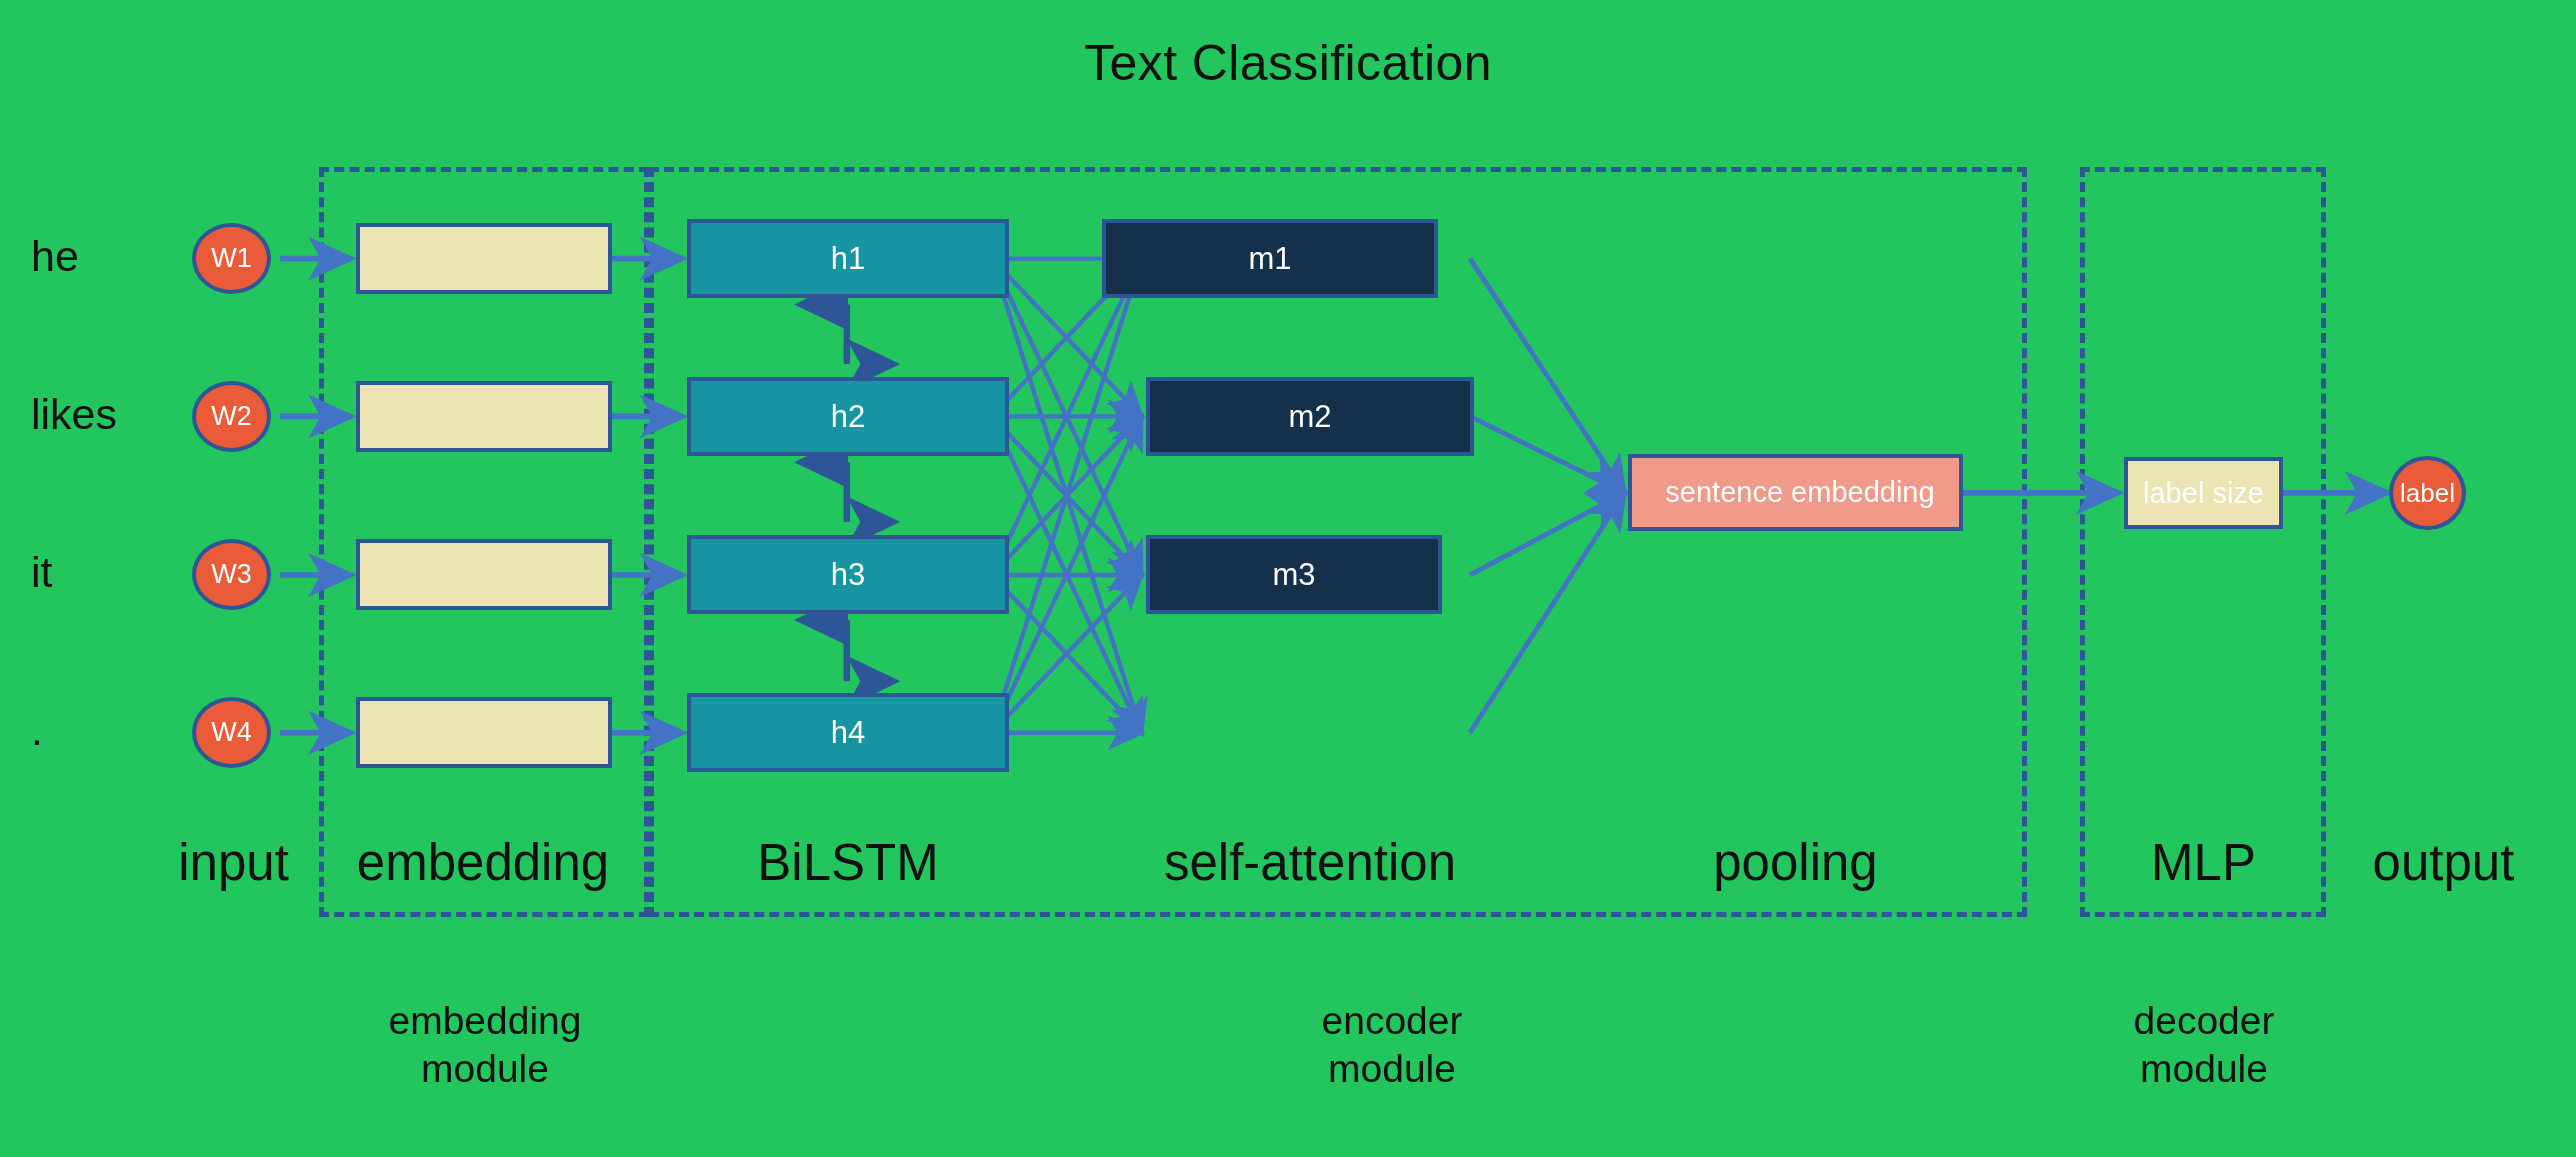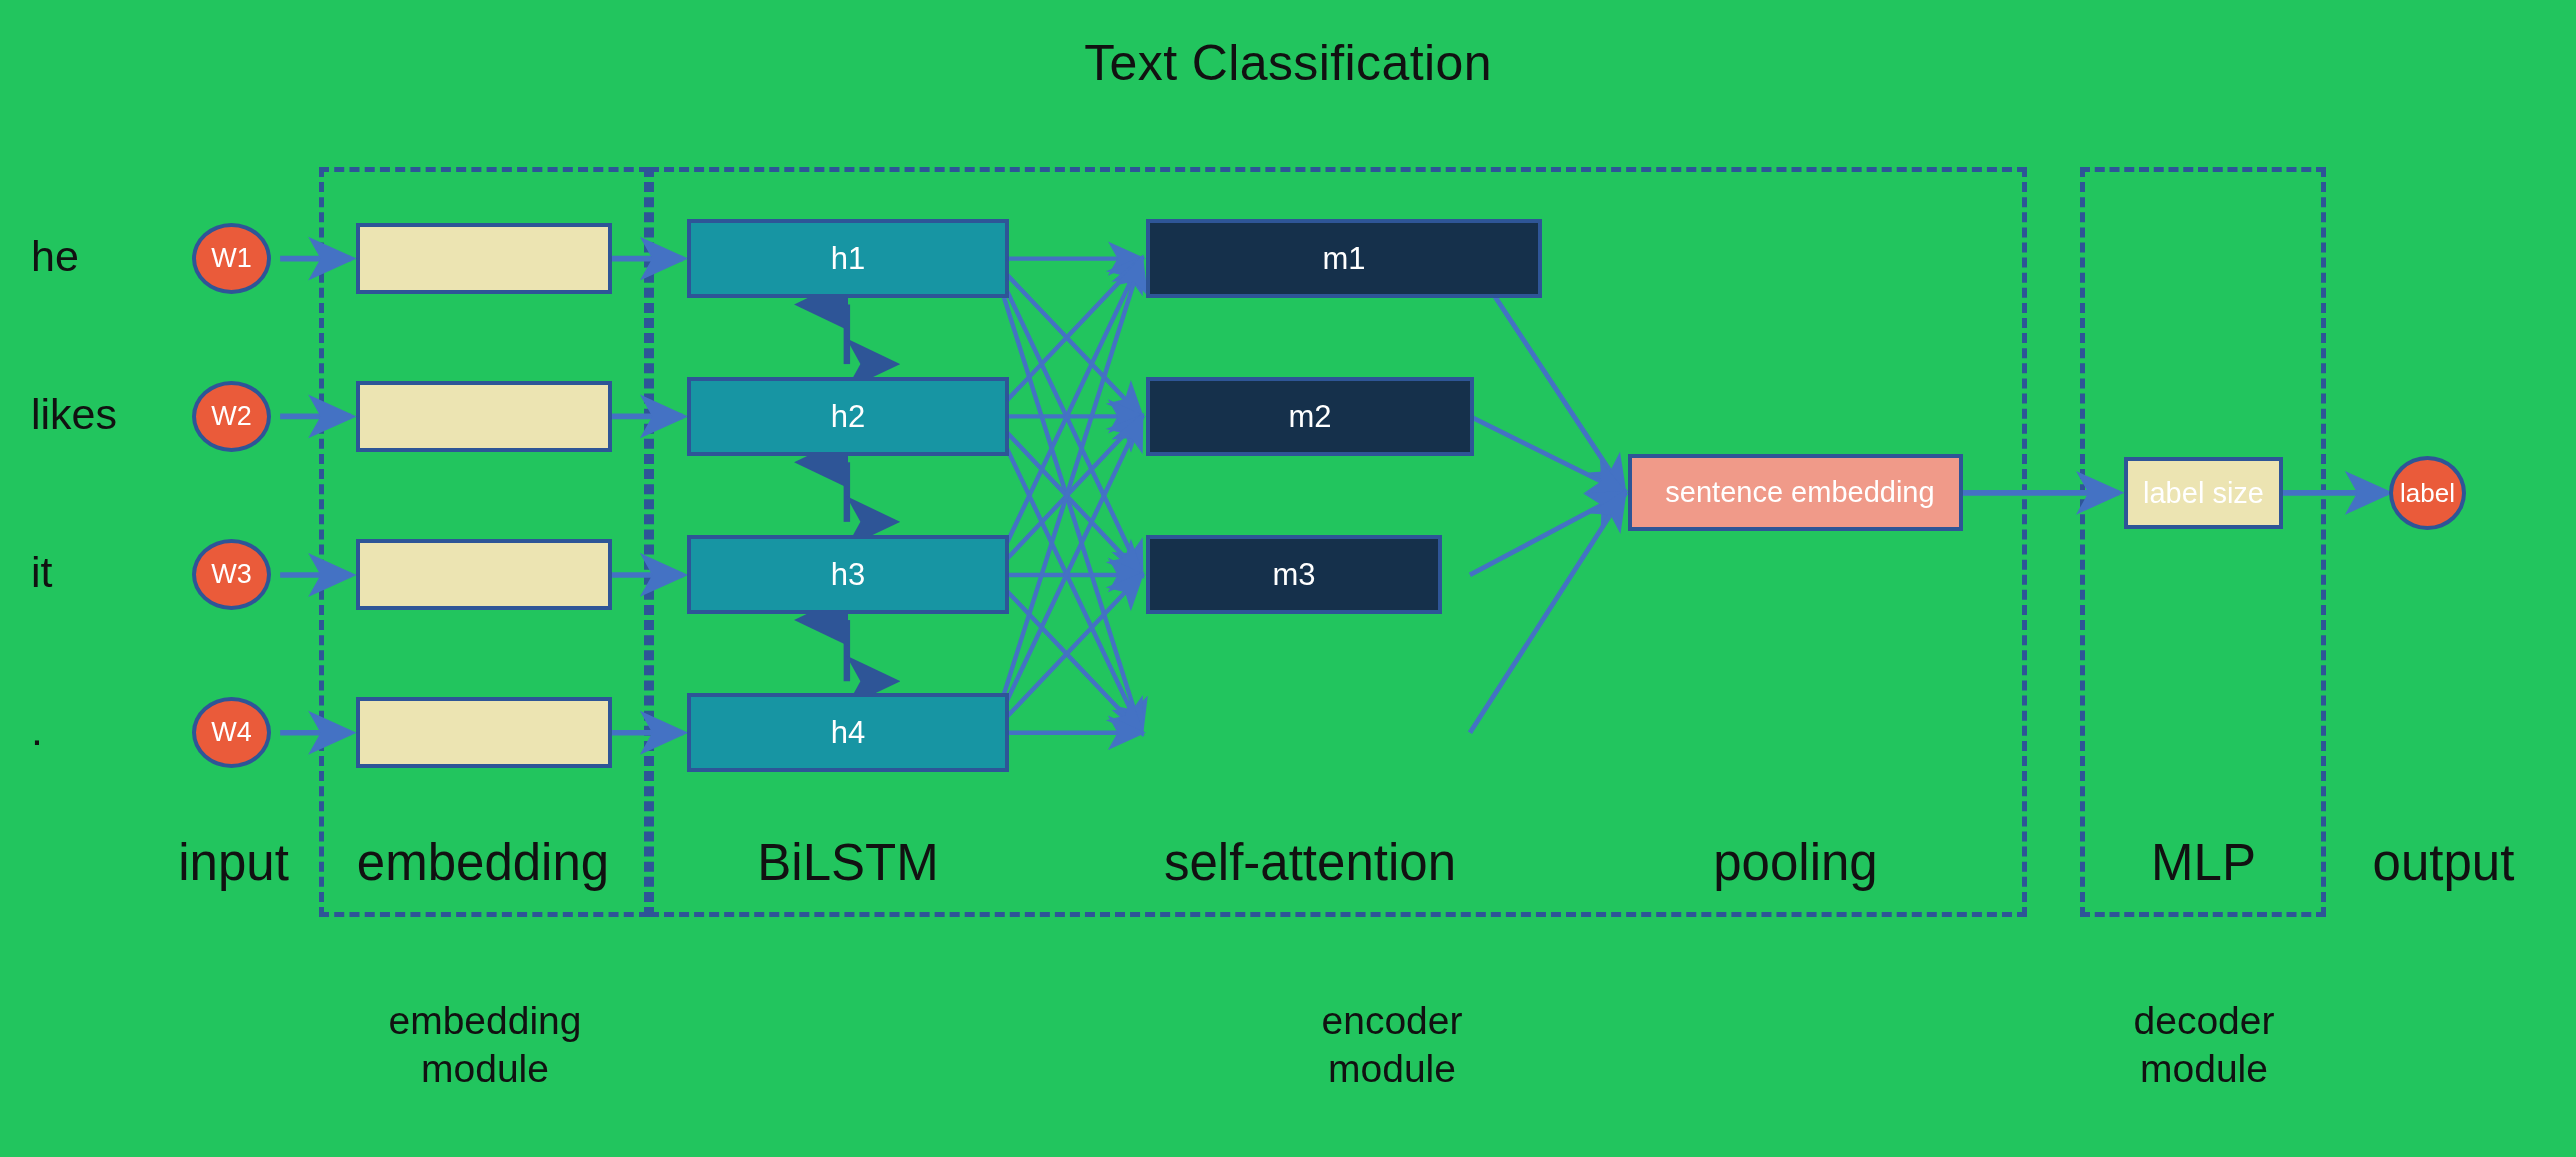--- a/index.html
+++ b/index.html
@@ -165,21 +165,21 @@
   <div class="abs rect embed" style="left:356px;top:223px;width:256px;height:71px;"></div>
   <div class="abs rect embed" style="left:356px;top:381px;width:256px;height:71px;"></div>
   <div class="abs rect embed" style="left:356px;top:539px;width:256px;height:71px;"></div>
   <div class="abs rect embed" style="left:356px;top:697px;width:256px;height:71px;"></div>
 
   <div class="abs rect bilstm" style="left:687px;top:219px;width:322px;height:79px;">h1</div>
   <div class="abs rect bilstm" style="left:687px;top:377px;width:322px;height:79px;">h2</div>
   <div class="abs rect bilstm" style="left:687px;top:535px;width:322px;height:79px;">h3</div>
   <div class="abs rect bilstm" style="left:687px;top:693px;width:322px;height:79px;">h4</div>
 
-  <div class="abs rect attn" style="left:1146px;top:219px;width:396px;height:79px;">m1</div>
+  <div class="abs rect attn" style="left:1102px;top:219px;width:336px;height:79px;">m1</div>
   <div class="abs rect attn" style="left:1146px;top:377px;width:328px;height:79px;">m2</div>
   <div class="abs rect attn" style="left:1146px;top:535px;width:296px;height:79px;">m3</div>
 
   <div class="abs rect sent" style="left:1628px;top:454px;width:335px;height:77px;">sentence embedding</div>
 
   <div class="abs rect mlp" style="left:2124px;top:457px;width:159px;height:72px;">label size</div>
 
   <div class="abs ellipse" style="left:2389px;top:456px;width:77px;height:74px;font-size:26px;">label</div>
 
   <div class="abs stagelabel" style="left:153px;top:833px;width:161px;">input</div>

